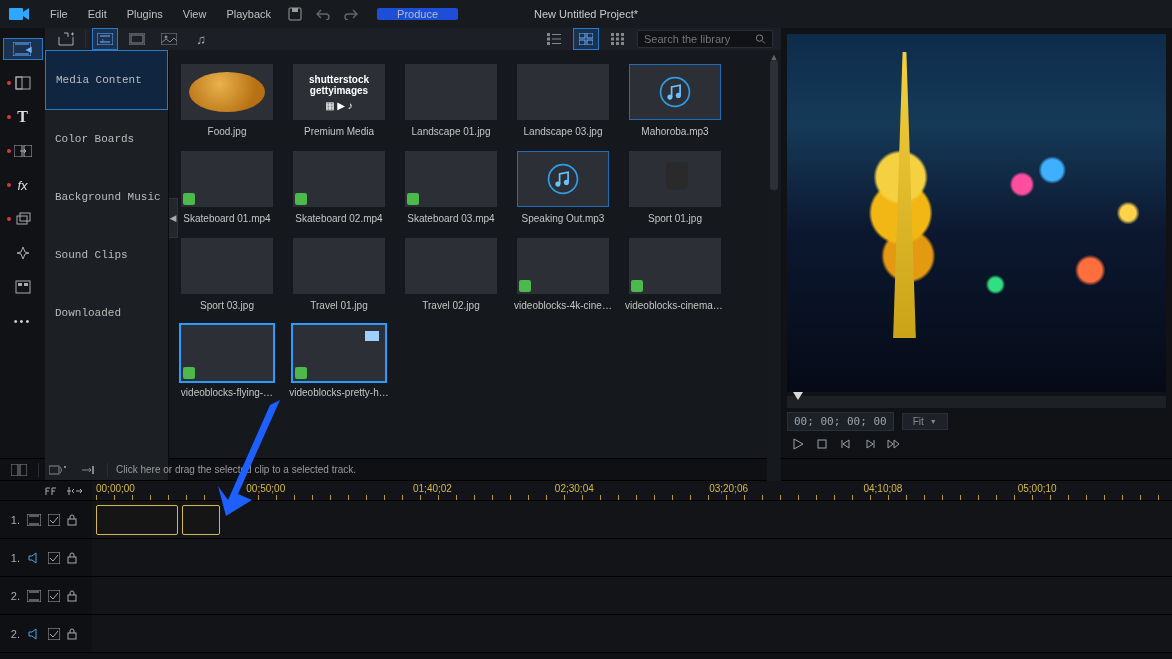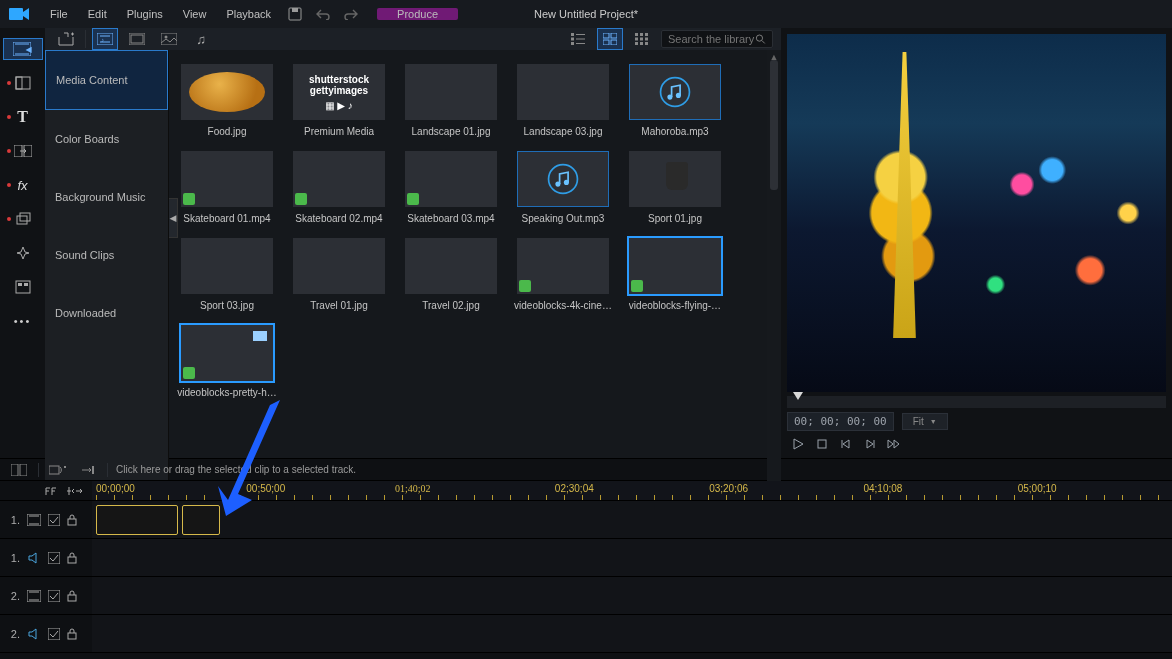--- a/index.html
+++ b/index.html
@@ -21,21 +21,21 @@
   }
   .menubar .menu-item {
     padding: 0 10px; color: #c0c0c0; cursor: pointer;
     height: 28px; display: flex; align-items: center;
   }
   .menubar .icon-btn {
     width: 24px; height: 24px; display: flex; align-items: center; justify-content: center;
     margin: 0 2px; color: #777; cursor: pointer;
   }
   .menubar .produce {
-    background: #701a75; padding: 0 20px;
+    background: #1d4ed8; padding: 0 20px;
     color: #bbb; border-radius: 2px; margin-left: 12px; cursor: pointer;
   }
   .menubar .title {
     position: absolute; left: 50%; transform: translateX(-50%);
     color: #ccc;
   }
 
   
   .main {
     display: flex; height: 430px;
@@ -62,31 +62,31 @@
     padding: 0 8px; gap: 6px;
   }
   .lib-toolbar .tbtn {
     width: 26px; height: 22px; display:flex;align-items:center;justify-content:center;
     border: 1px solid transparent; cursor:pointer; color:#888;
   }
   .lib-toolbar .tbtn.active { border: 1px solid #2a7acb; background:#1a3150;}
   .lib-toolbar .spacer { flex: 1;}
   .lib-toolbar .search {
     display:flex;align-items:center;background:#101215;border:1px solid #2a2e34;
-    border-radius:2px;padding:2px 6px;width:112px;color:#888;
+    border-radius:2px;padding:2px 6px;width:136px;color:#888;
   }
   .lib-toolbar .search input {
     background:transparent;border:none;color:#ccc;outline:none;width:100%;font-size:11px;
   }
   .lib-body { flex:1; display:flex; }
   .lib-sidebar {
     width: 124px; background: #1c1f23; border-right:1px solid #0d0d0d;
   }
   .lib-sidebar .item {
-    padding: 23px 10px; cursor:pointer; color:#bbb; white-space:nowrap;
+    padding: 23px 10px; cursor:pointer; color:#bbb; white-space:nowrap;font-family:Liberation Mono, monospace;
   }
   .lib-sidebar .item.selected {
     background:#102540; border:1px solid #2a7acb;
   }
   .lib-content {
     flex:1; padding: 14px 6px; overflow:auto; position:relative;
     display:flex;flex-wrap:wrap;align-content:flex-start;gap:14px 8px;
   }
   .collapse-handle {
     position:absolute;left:-1px;top:148px;width:10px;height:40px;
@@ -487,20 +487,26 @@
           <div class="media-item">
             <div class="thumb th-trav2"></div>
             <div class="label">Travel 02.jpg</div>
           </div>
           <div class="media-item">
             <div class="thumb th-vb1">
               <div class="badge"></div>
             </div>
             <div class="label">videoblocks-4k-cine…</div>
           </div>
+          <div class="media-item">
+            <div class="thumb th-vb2">
+              <div class="badge"></div>
+            </div>
+            <div class="label">videoblocks-cinemat…</div>
+          </div>
           <div class="media-item selected">
             <div class="thumb th-vegas">
               <div class="badge"></div>
             </div>
             <div class="label">videoblocks-flying-…</div>
           </div>
           <div class="media-item selected">
             <div class="thumb th-pretty">
               <div class="badge"></div>
             </div>
@@ -686,21 +692,21 @@
               <rect x="1" y="5" width="8" height="6" fill="none" stroke="#aaa"></rect>
               <path d="M3 5 V3 A2 2 0 0 1 7 3 V5" fill="none" stroke="#aaa"></path>
             </svg>
           </span>
       </div>
     </div>
     <div class="tracks">
       <div class="ruler" id="ruler">
         <span class="tick" style="left:4px">00;00;00</span>
       <span class="tick" style="left: 154.286px;">00;50;00</span>
-          <span class="tick" style="left: 303px; font-family: Liberation Serif, serif;">01;40;02</span>
+          <span class="tick" style="left: 321px;">01;40;02</span>
           <span class="tick" style="left: 462.857px;">02;30;04</span>
           <span class="tick" style="left: 617.143px;">03;20;06</span>
           <span class="tick" style="left: 771.429px;">04;10;08</span>
           <span class="tick" style="left: 925.714px;">05;00;10</span>
           <div class="minor" style="left: 4px;"></div>
           <div class="minor" style="left: 22px;"></div>
           <div class="minor" style="left: 40px;"></div>
           <div class="minor" style="left: 58px;"></div>
           <div class="minor" style="left: 76px;"></div>
           <div class="minor" style="left: 94px;"></div>

